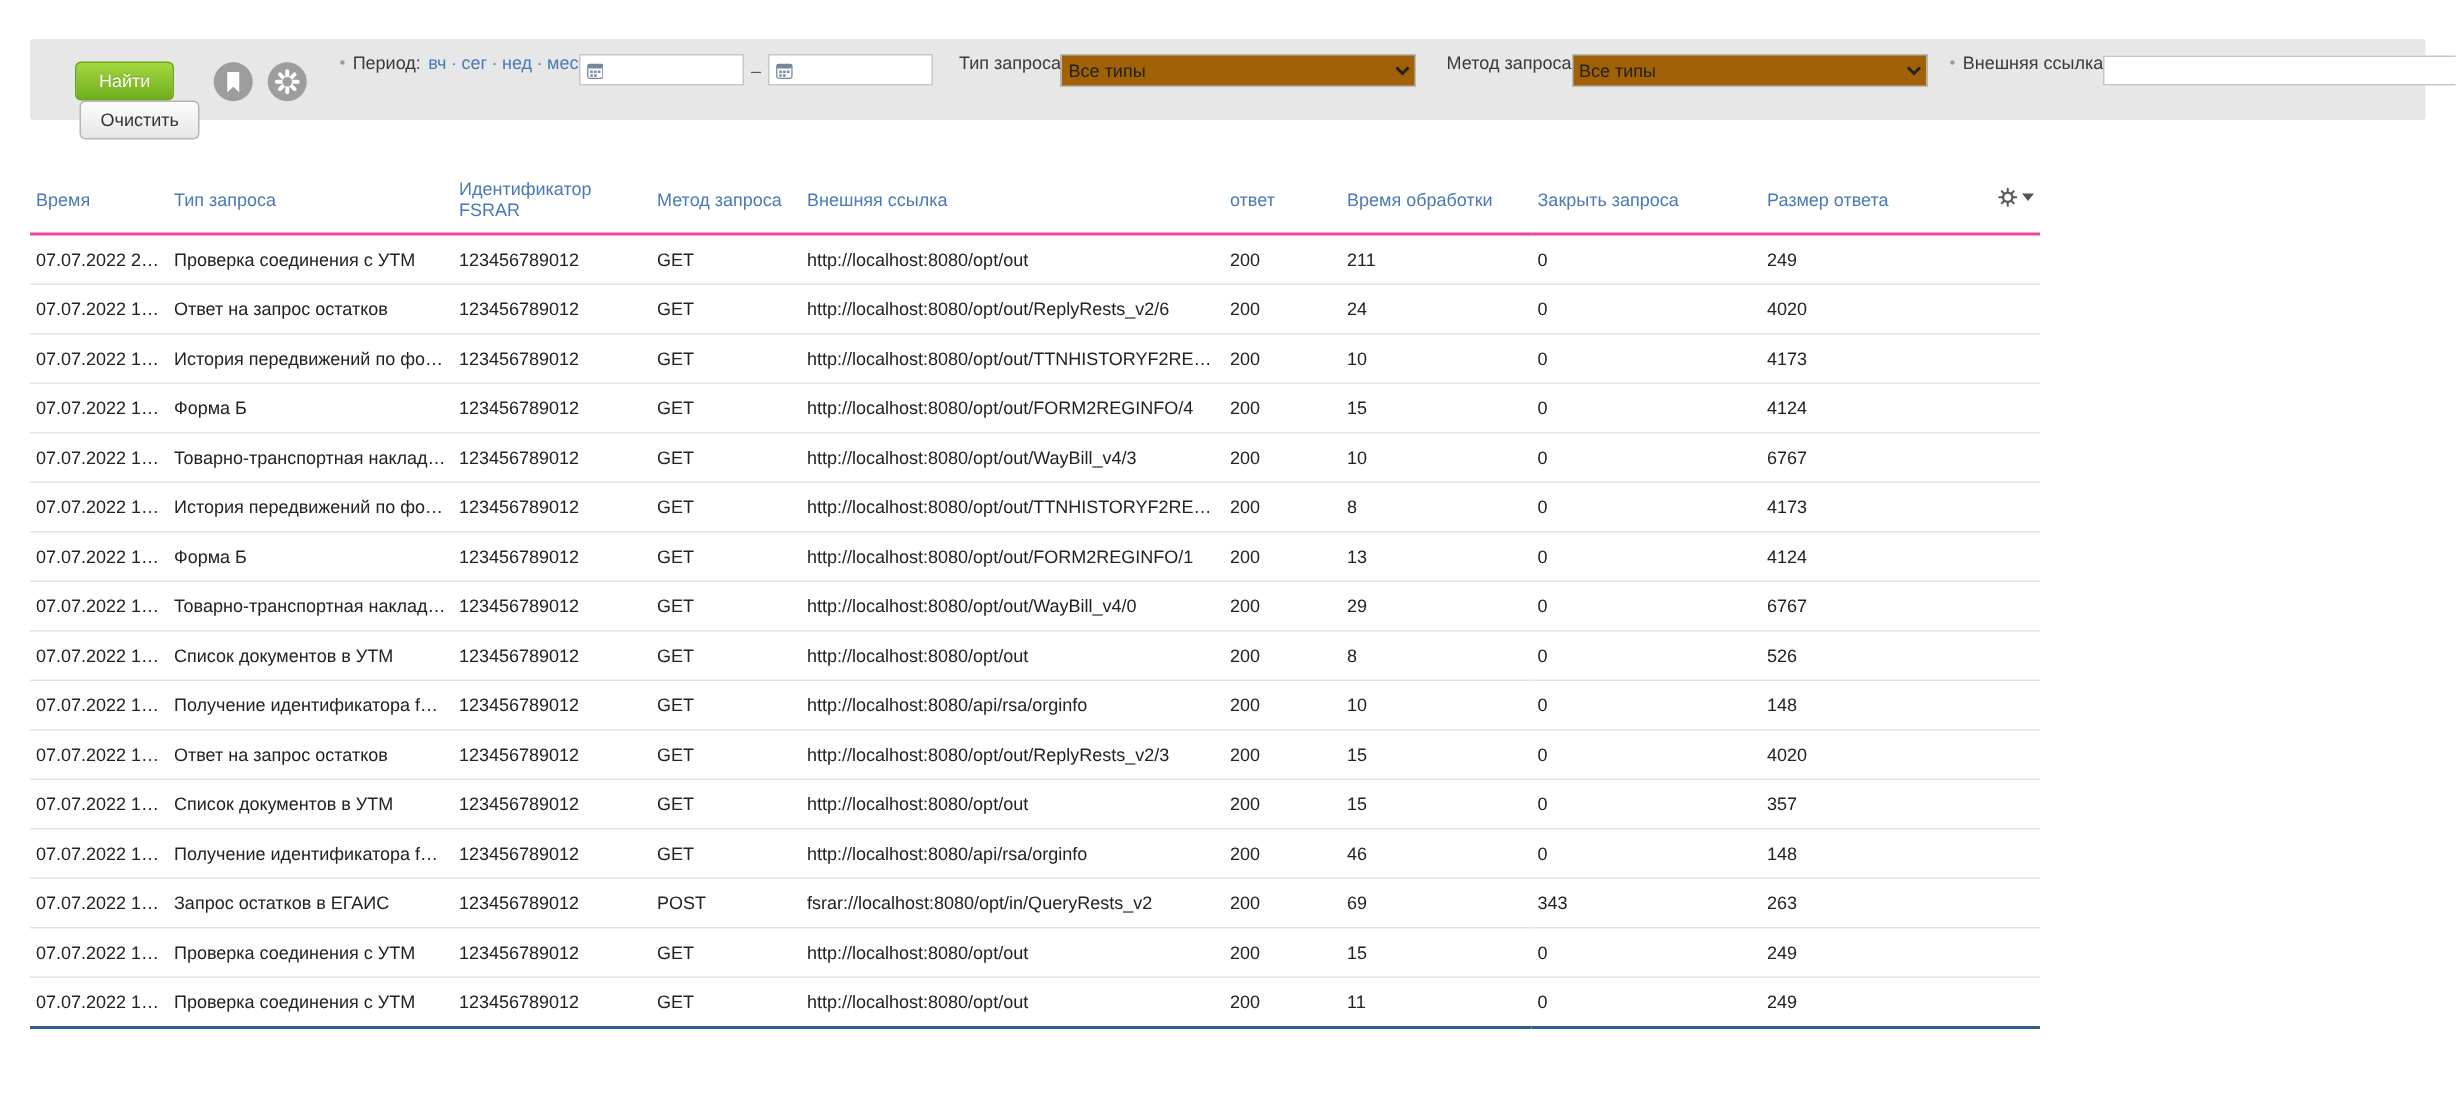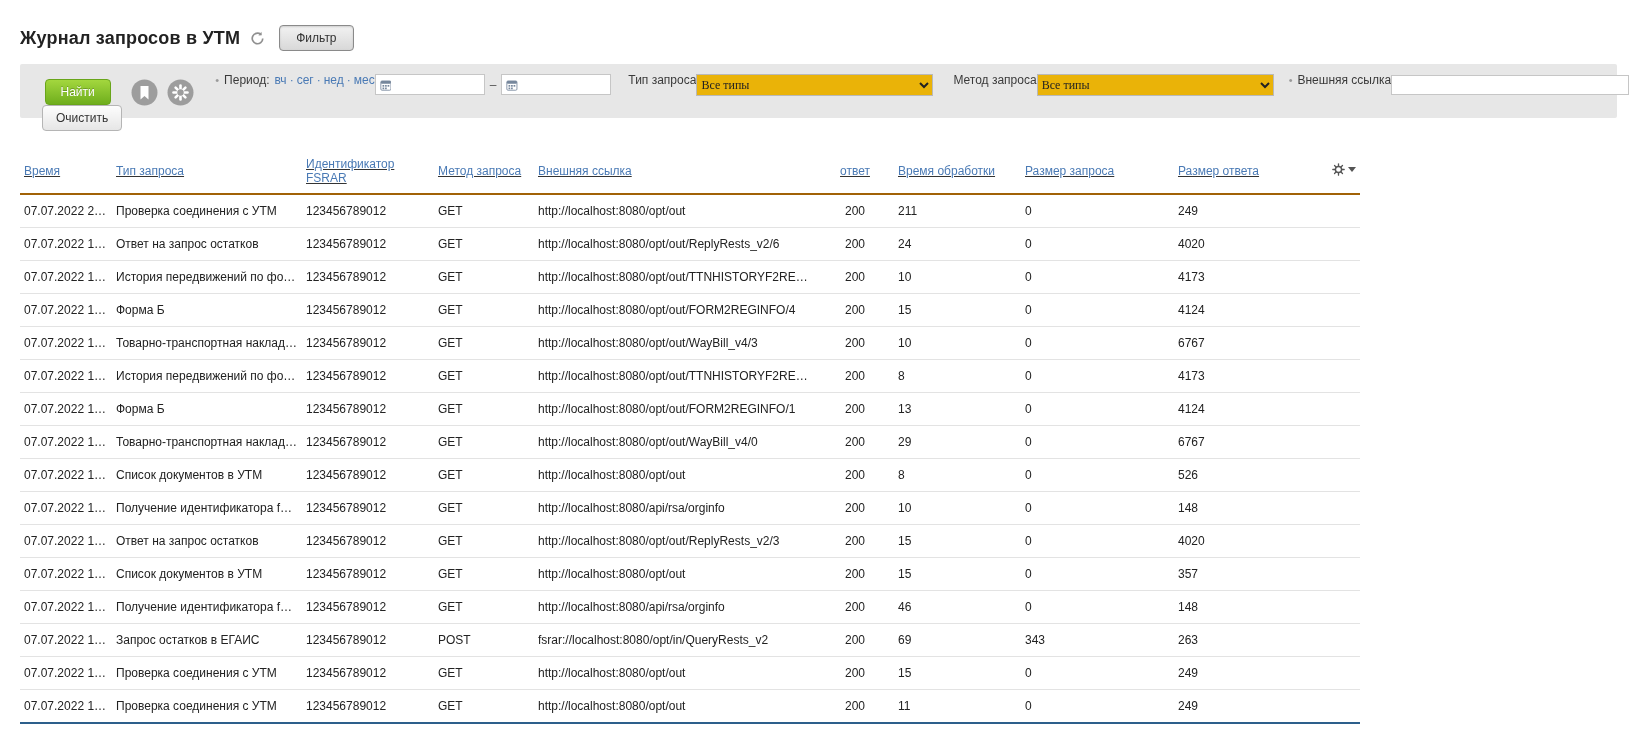--- a/index.html
+++ b/index.html
@@ -54,21 +54,21 @@
     margin-top: 13px;
     background: #e7e7e7;
     border-radius: 2px;
     height: 54px;
     display: flex;
     align-items: flex-start;
     padding: 7px 13px;
     white-space: nowrap;
   }
   .fb-buttons { display: flex; align-items: center; margin-top: 8px; flex-direction: column; }
-  .fb-buttons .btn { margin-left: 9px; padding: 6px 13px; }
+  .fb-buttons .btn { margin-left: 20px; padding: 6px 13px; }
   .circle-btn {
     width: 27px; height: 27px;
     margin-left: 9px; margin-top: 8px;
     display: inline-flex; align-items: center; justify-content: center;
     cursor: pointer; flex: none;
   }
   .field { display: flex; flex-direction: row; }
   .field-label { font-size: 12px; color: #3a3a3a; height: 17px; display: flex; align-items: center; }
   .bulleted::before { content: "•"; color: #9a9a9a; margin-right: 5px; font-size: 11px; }
   .shortcuts { display: inline-flex; margin-left: 5px; justify-content: space-between; }
@@ -80,74 +80,64 @@
     display: inline-flex; align-items: center;
     background: #fff; border: 1px solid #c6c6c6;
     height: 21px; width: 110px; padding: 0 4px;
   }
   .date-box input { border: 0; outline: none; width: 100%; font-size: 12px; font-family: "Liberation Sans", sans-serif; margin-left: 4px; }
   .dash { margin: 0 5px; color: #555; }
 
   .field select {
     margin-top: 3px;
     width: 237px; height: 22px;
-    font-size: 12px; font-family: Liberation Serif, serif;
-    border: 1px solid #b9b9b9; background: #eab308; color: #222;
+    font-size: 12px; font-family: Liberation Sans, sans-serif;
+    border: 1px solid #b9b9b9; background: #a16207; color: #222;
   }
   .field input.text {
     margin-top: 4px;
     width: 238px; height: 20px;
     border: 1px solid #c6c6c6; background: #fff;
     font-size: 12px; font-family: "Liberation Sans", sans-serif;
     padding: 0 5px; outline: none;
   }
 
   .m-period { margin-left: 21px; }
   .m-type   { margin-left: 17px; }
   .m-method { margin-left: 20px; }
   .m-ext    { margin-left: 15px; }
   .m-fsrar  { margin-left: 17px; }
 
   
   table { border-collapse: collapse; margin-top: 33px; width: 1340px; table-layout: fixed; }
-  thead th { text-align: left; font-weight: normal; padding: 6px 4px 8px 4px; border-bottom: 2px solid #a16207; text-decoration: underline; }
+  thead th { text-align: left; font-weight: normal; padding: 6px 4px 8px 4px; border-bottom: 2px solid #ec4899; }
   thead th a { color: #4a7ab5; text-decoration: none; font-size: 12px; }
   tbody td { padding: 9px 4px; border-bottom: 1px solid #e3e3e3; font-size: 12px; color: #222;
              overflow: hidden; text-overflow: ellipsis; white-space: nowrap; }
   tbody tr:last-child td { border-bottom: 2px solid #2d5f8b; }
   .col-0 { width: 92px; }
   .col-1 { width: 190px; }
   .col-2 { width: 132px; }
   .col-3 { width: 100px; }
   .col-4 { width: 282px; }
-  .col-5 { width: 78px; text-align: center; }
+  .col-5 { width: 78px; }
   .col-6 { width: 127px; }
   .col-7 { width: 153px; }
   .col-8 { width: 140px; }
   .col-gear { width: 46px; text-align: right; }
   .gear-wrap { display: inline-flex; align-items: center; cursor: pointer; }
   .caret { width: 0; height: 0; border-left: 4px solid transparent; border-right: 4px solid transparent;
            border-top: 5px solid #555; margin-left: 3px; display: inline-block; }
 </style>
 </head>
 <body>
 
 <div class="page">
 
 
-  <div class="title-row">
-    <h1>Журнал запросов в УТМ</h1>
-    <span class="refresh-btn">
-      <svg width="15" height="15" viewBox="0 0 16 16">
-        <path d="M13.6 8a5.6 5.6 0 1 1-2.1-4.4" fill="none" stroke="#8f8f8f" stroke-width="1.8"></path>
-        <path d="M12.2 0.8 l0.4 3.6 -3.6 0.4 z" fill="#8f8f8f"></path>
-      </svg>
-    </span>
-    <button class="btn btn-filter">Фильтр</button>
-  </div>
 
   <div class="filter-bar">
     <div class="fb-buttons">
       <button class="btn-green">Найти</button>
       <button class="btn">Очистить</button>
     </div>
 
     <span class="circle-btn">
       <svg width="27" height="27" viewBox="0 0 27 27">
         <circle cx="13.5" cy="13.5" r="13" fill="#9d9d9d"></circle>
@@ -238,21 +228,21 @@
   <table>
     <thead>
       <tr id="head-row">
         <th class="col-0"><a href="#">Время</a></th>
           <th class="col-1"><a href="#">Тип запроса</a></th>
           <th class="col-2"><a href="#">Идентификатор FSRAR</a></th>
           <th class="col-3"><a href="#">Метод запроса</a></th>
           <th class="col-4"><a href="#">Внешняя ссылка</a></th>
           <th class="col-5"><a href="#">ответ</a></th>
           <th class="col-6"><a href="#">Время обработки</a></th>
-          <th class="col-7"><a href="#">Размер запроса</a></th>
+          <th class="col-7"><a href="#">Закрыть запроса</a></th>
           <th class="col-8"><a href="#">Размер ответа</a></th>
           <th class="col-gear" id="gear-th">
           <span class="gear-wrap">
             <svg width="13" height="13" viewBox="0 0 16 16">
               <g stroke="#555" stroke-width="1.6" stroke-linecap="round">
                 <line x1="8" y1="1" x2="8" y2="3.6"></line>
                   <line x1="8" y1="12.4" x2="8" y2="15"></line>
                 <line x1="1" y1="8" x2="3.6" y2="8"></line>
                   <line x1="12.4" y1="8" x2="15" y2="8"></line>
                 <line x1="3.1" y1="3.1" x2="4.9" y2="4.9"></line>

